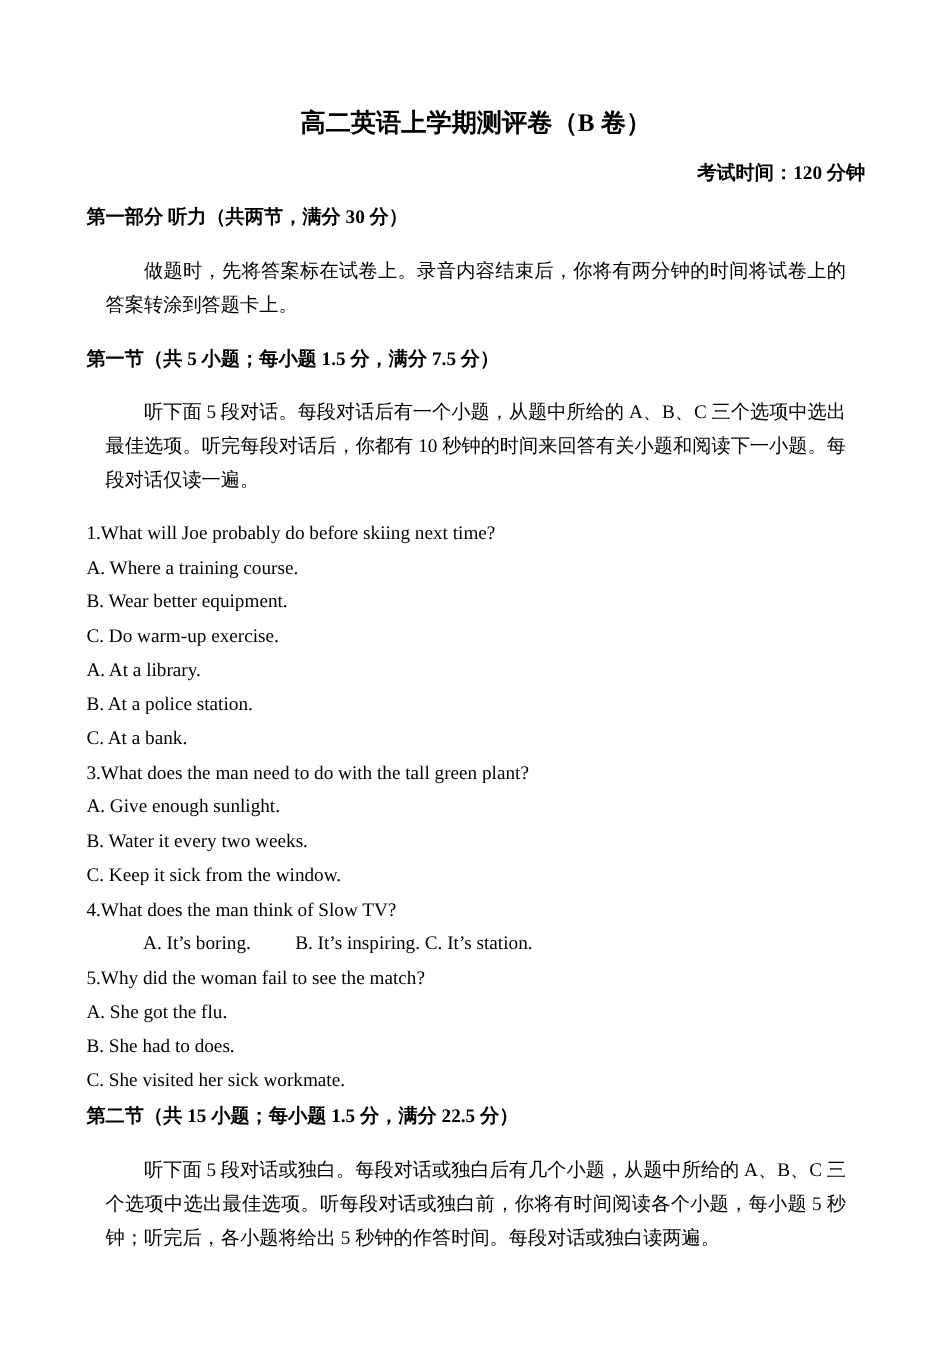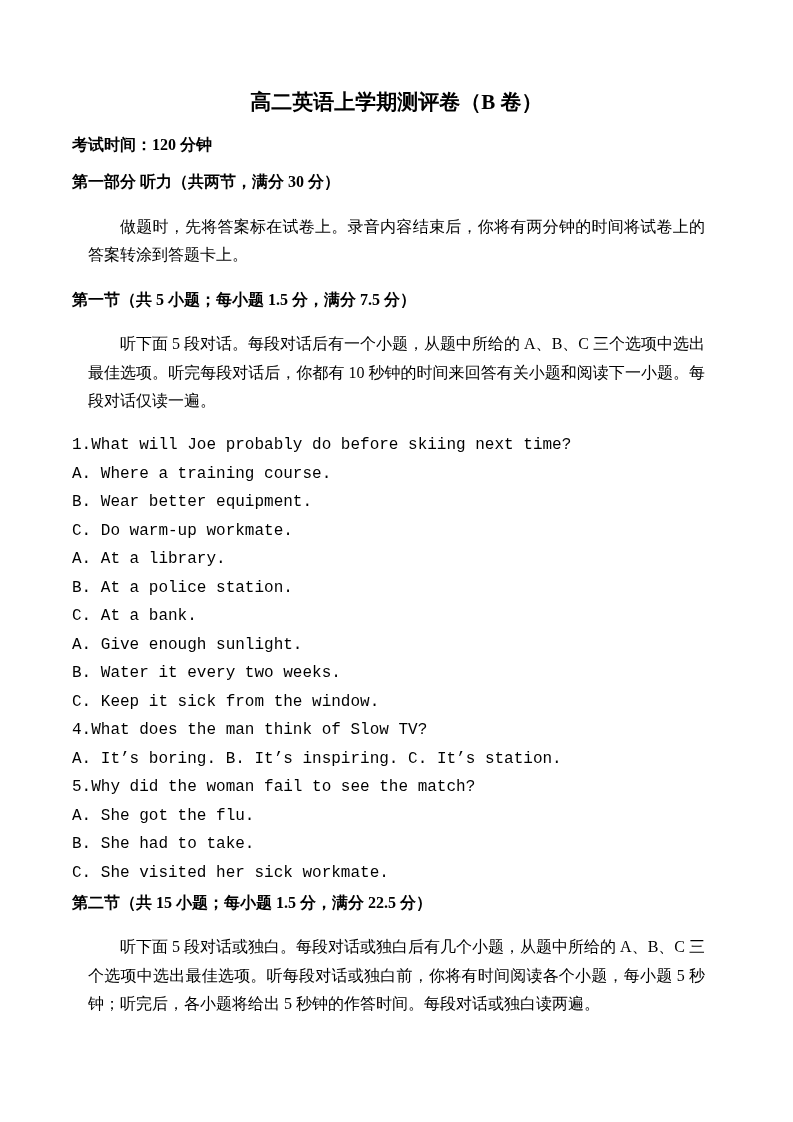--- a/index.html
+++ b/index.html
@@ -21,80 +21,82 @@
     overflow: hidden;
   }
   .doc-title {
     margin: 0 0 8px 0;
     text-align: center;
     font-size: 21px;
     font-weight: bold;
     line-height: 1.4;
   }
   .meta-line {
+    text-align: right;
     font-weight: bold;
     line-height: 2.55;
   }
   .heading {
     font-weight: bold;
     line-height: 1.78;
     margin: 2px 0 0 0;
   }
   .para {
     margin: 16px;
     line-height: 1.78;
     text-indent: 2em;
     text-align: justify;
   }
   .line {
     line-height: 1.78;
     text-align: left;
-    font-family: Liberation Mono, monospace;
   }
   .opt-row .opt-col {
     display: inline-block;
     min-width: 137px;
+    text-align: right;
   }
 </style>
 </head>
 <body>
 
 <div class="page">
 
   <h1 class="doc-title">高二英语上学期测评卷（B 卷）</h1>
 
   <div class="meta-line">考试时间：120 分钟</div>
 
   <div class="heading">第一部分 听力（共两节，满分 30 分）</div>
   <p class="para">做题时，先将答案标在试卷上。录音内容结束后，你将有两分钟的时间将试卷上的答案转涂到答题卡上。</p>
 
   <div class="heading">第一节（共 5 小题；每小题 1.5 分，满分 7.5 分）</div>
   <p class="para">听下面 5 段对话。每段对话后有一个小题，从题中所给的 A、B、C 三个选项中选出最佳选项。听完每段对话后，你都有 10 秒钟的时间来回答有关小题和阅读下一小题。每段对话仅读一遍。</p>
 
   <div class="line">1.What will Joe probably do before skiing next time?</div>
   <div class="line">A. Where a training course.</div>
   <div class="line">B. Wear better equipment.</div>
-  <div class="line">C. Do warm-up workmate.</div>
+  <div class="line">C. Do warm-up exercise.</div>
 
   <div class="line">A. At a library.</div>
   <div class="line">B. At a police station.</div>
   <div class="line">C. At a bank.</div>
 
+  <div class="line">3.What does the man need to do with the tall green plant?</div>
   <div class="line">A. Give enough sunlight.</div>
   <div class="line">B. Water it every two weeks.</div>
   <div class="line">C. Keep it sick from the window.</div>
 
   <div class="line">4.What does the man think of Slow TV?</div>
   <div class="line opt-row">
     <span class="opt-col">A. It’s boring.</span>
     <span class="opt-col">B. It’s inspiring.</span>
     <span>C. It’s station.</span>
   </div>
 
   <div class="line">5.Why did the woman fail to see the match?</div>
   <div class="line">A. She got the flu.</div>
-  <div class="line">B. She had to take.</div>
+  <div class="line">B. She had to does.</div>
   <div class="line">C. She visited her sick workmate.</div>
 
   <div class="heading">第二节（共 15 小题；每小题 1.5 分，满分 22.5 分）</div>
   <p class="para">听下面 5 段对话或独白。每段对话或独白后有几个小题，从题中所给的 A、B、C 三个选项中选出最佳选项。听每段对话或独白前，你将有时间阅读各个小题，每小题 5 秒钟；听完后，各小题将给出 5 秒钟的作答时间。每段对话或独白读两遍。</p>
 
 </div>
 
 </body></html>

